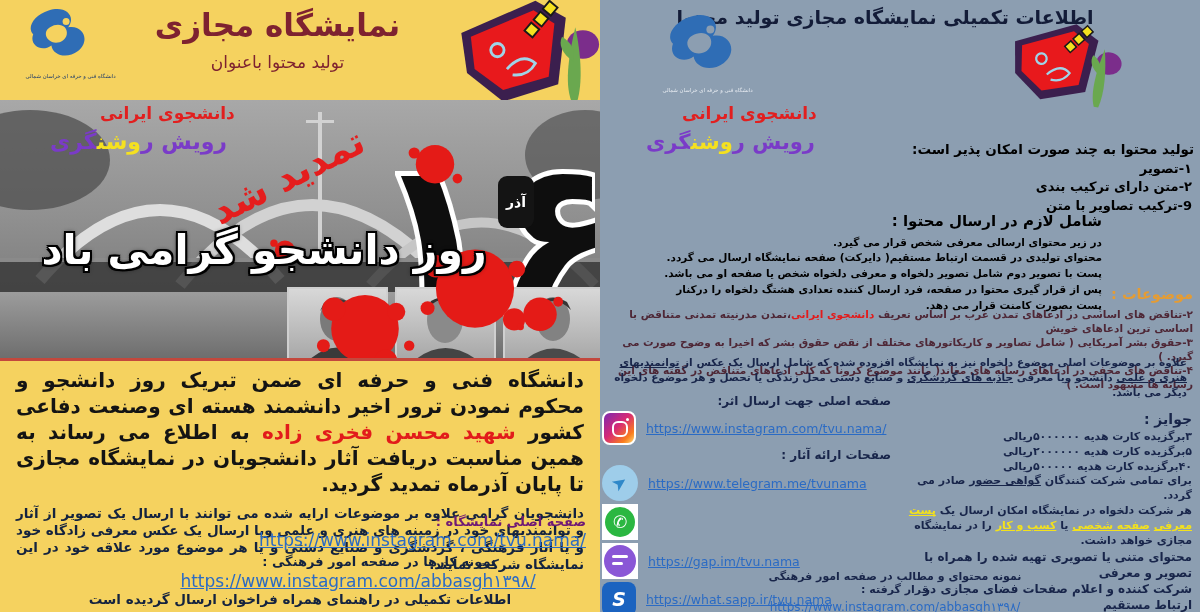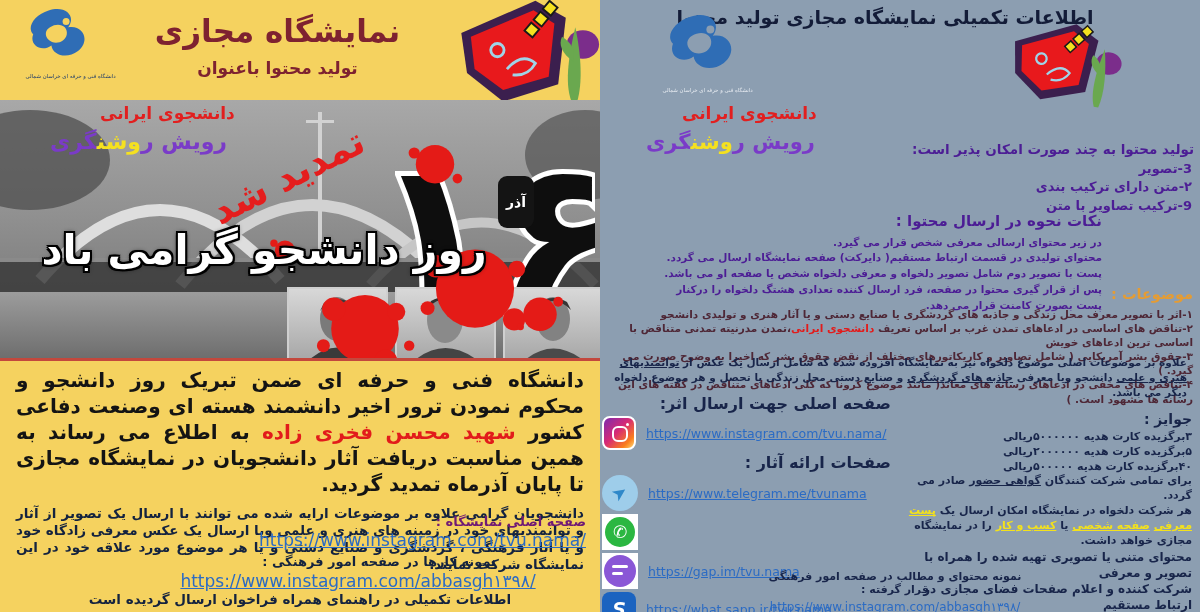--- a/index.html
+++ b/index.html
@@ -4,23 +4,23 @@
 <style>
   html,body{margin:0;padding:0;background:#444;}
   #stage{position:relative;width:1200px;height:612px;overflow:hidden;
          font-family:"DejaVu Sans",sans-serif;}
   
   .left-poster{position:absolute;left:0;top:0;width:600px;height:612px;background:#f5d25f;}
   .lp-header{position:absolute;left:0;top:0;width:600px;height:100px;background:#f5d25f;}
   .uni-logo{position:absolute;}
   .uni-logo .uni-caption{font-size:6px;color:#1b3a6b;text-align:center;white-space:nowrap;transform:scale(.9);}
   .lp-uni{left:22px;top:6px;width:70px;}
-  .lp-titles{position:absolute;left:120px;right:165px;top:14px;text-align:center;direction:rtl;}
+  .lp-titles{position:absolute;left:120px;right:165px;top:8px;text-align:center;direction:rtl;}
   .lp-title{font-size:31px;font-weight:bold;color:#7e2230;margin:0;line-height:1.1;}
-  .lp-subtitle{font-size:17px;font-weight:bold;color:#7e2230;margin:10px 0 0 0;}
+  .lp-subtitle{font-size:17px;font-weight:normal;color:#7e2230;margin:10px 0 0 0;}
   .expo-logo{position:absolute;}
   .expo-lp{left:448px;top:-6px;width:152px;height:116px;}
   .photo{position:absolute;left:0;top:100px;width:600px;height:258px;overflow:hidden;
          background:linear-gradient(#a8a8a8,#909090 45%,#7d7d7d 75%,#6f6f6f);}
   .gate-svg{position:absolute;left:0;top:0;}
   .student-label{position:absolute;font-weight:bold;color:#e21f1f;direction:rtl;white-space:nowrap;}
   .lp-student{left:100px;top:3px;font-size:17px;}
   .slogan{position:absolute;font-weight:bold;color:#7a3bc8;direction:rtl;white-space:nowrap;}
   .lp-slogan{left:50px;top:29px;font-size:22px;}
   .slogan .yel{color:#f5e11f;}
@@ -52,38 +52,38 @@
   .lp-footer{position:absolute;left:0;right:0;bottom:8px;text-align:center;font-size:13.5px;
              font-weight:bold;color:#14233f;direction:rtl;}
   
   .right-poster{position:absolute;left:600px;top:0;width:600px;height:612px;background:#8c9eb1;}
   .rp-title{position:absolute;left:0;top:6px;width:570px;text-align:center;font-size:19px;
             font-weight:bold;color:#131c38;direction:rtl;margin:0;}
   .rp-uni{left:58px;top:12px;width:88px;}
   .expo-rp{left:402px;top:2px;width:120px;height:122px;transform:rotate(8deg);}
   .rp-student{left:82px;top:103px;font-size:17px;}
   .rp-slogan{left:46px;top:130px;font-size:21px;}
-  .rp-block{position:absolute;direction:rtl;text-align:right;color:#4c1d95;font-weight:bold;}
+  .rp-block{position:absolute;direction:rtl;text-align:right;color:#000000;font-weight:bold;}
   .rp-intro{right:6px;top:140px;font-size:13px;line-height:1.45;}
   .rp-intro .h{font-size:13.5px;}
   .rp-intro .item{padding-left:0;padding-right:2px;}
   .rp-notes{right:98px;top:210px;font-size:10.5px;line-height:1.5;}
   .rp-notes .h{font-size:15px;margin-bottom:2px;}
   .rp-topics{right:7px;top:285px;font-size:10.5px;line-height:1.35;color:#4e2736;}
   .h-orange{font-size:14.5px;color:#e59c33;margin-bottom:2px;}
   .rp-extra{right:13px;top:355px;width:575px;font-size:10.5px;line-height:1.45;color:#18254a;}
   .u{text-decoration:underline;}
   .rp-right-col{right:8px;top:410px;width:305px;font-size:11px;line-height:1.35;color:#18254a;}
   .rp-right-col .h{font-size:14px;margin:5px 0 1px 0;}
   .rp-right-col .h:first-child{margin-top:0;}
   .hl{color:#f3e11c;text-decoration:underline;}
   .small-line{font-size:12px;}
   
   .rp-links{position:absolute;left:2px;top:392px;width:295px;}
-  .llabel{direction:rtl;text-align:right;font-size:16px;font-weight:bold;color:#18254a;margin:2px 6px 1px 0;}
+  .llabel{direction:rtl;text-align:right;font-size:12px;font-weight:bold;color:#18254a;margin:2px 6px 1px 0;}
   .lrow{display:flex;align-items:center;gap:10px;margin:3px 0;}
   .lrow .url{font-size:12.5px;text-align:left;}
   .icon-box{flex:0 0 auto;}
   .rp-samples{position:absolute;left:160px;top:570px;width:270px;text-align:center;}
   .rp-samples .llabel{text-align:center;font-size:11px;margin:0;}
   .rp-samples .url{font-size:12px;}
   
   .ig{width:42px;height:42px;border-radius:10px;position:relative;
       background:linear-gradient(135deg,#7b2bb0 0%,#d62976 45%,#fa7e1e 80%,#feda75 100%);
       border:2px solid #fff;box-sizing:border-box;}
@@ -271,37 +271,36 @@
         <path d="M130 112 C122 92 128 60 134 34 C140 62 142 92 136 112 Z" fill="#6aa84f"></path>
         <path d="M132 70 C120 62 116 52 120 44 C130 50 134 58 132 70 Z" fill="#6aa84f"></path>
       </svg>
     </div>
 
     <div class="student-label rp-student">دانشجوی ایرانی</div>
     <div class="slogan rp-slogan"><span>رویش ر</span><span class="yel">وشن</span><span>گری</span></div>
 
     <div class="rp-block rp-intro">
       <div class="h">تولید محتوا به چند صورت امکان پذیر است:</div>
-      <div class="item">3-تصویر</div>
+      <div class="item">۱-تصویر</div>
       <div class="item">۲-متن دارای ترکیب بندی</div>
       <div class="item">9-ترکیب تصاویر با متن</div>
     </div>
 
     <div class="rp-block rp-notes">
-      <div class="h">نکات نحوه در ارسال محتوا :</div>
+      <div class="h">شامل لازم در ارسال محتوا :</div>
       <div>در زیر محتوای ارسالی معرفی شخص قرار می گیرد.</div>
       <div>محتوای تولیدی در قسمت ارتباط مستقیم( دایرکت) صفحه نمایشگاه ارسال می گردد.</div>
       <div>پست با تصویر دوم شامل تصویر دلخواه و معرفی دلخواه شخص یا صفحه او می باشد.</div>
       <div>پس از قرار گیری محتوا در صفحه، فرد ارسال کننده تعدادی هشتگ دلخواه را درکنار</div>
       <div>پست بصورت کامنت قرار می دهد.</div>
     </div>
 
     <div class="rp-block rp-topics">
       <div class="h-orange">موضوعات :</div>
-      <div>۱-اثر با تصویر معرف محل زندگی و جاذبه های گردشگری یا صنایع دستی و یا آثار هنری و تولیدی دانشجو</div>
       <div><span>۲-تناقض های اساسی در ادعاهای تمدن غرب بر اساس تعریف </span><span class="red-text">دانشجوی ایرانی</span><span>،تمدن مدرنیته تمدنی متناقض با اساسی ترین ادعاهای خویش</span></div>
       <div>۳-حقوق بشر آمریکایی ( شامل تصاویر و کاریکاتورهای مختلف از نقض حقوق بشر که اخیرا به وضوح صورت می گیرد. )</div>
       <div>۴-تناقض های مخفی در ادعاهای رسانه های معاند( مانند موضوع کرونا که کلی ادعاهای متناقض در گفته های این رسانه ها مشهود است. )</div>
     </div>
 
     <div class="rp-block rp-extra"><span>علاوه بر موضوعات اصلی  موضوع دلخواه نیز به نمایشگاه افزوده شده که شامل ارسال یک عکس از </span><span class="u">توانمندیهای هنری و علمی</span><span> دانشجو ویا معرفی </span><span class="u">جاذبه های گردشگری</span><span> و صنایع دستی محل زندگی یا تحصل  و هر موضوع دلخواه دیگر می باشد.</span></div>
 
     <div class="rp-links">
       <div class="llabel">صفحه اصلی جهت ارسال اثر:</div>
       <div class="lrow">

